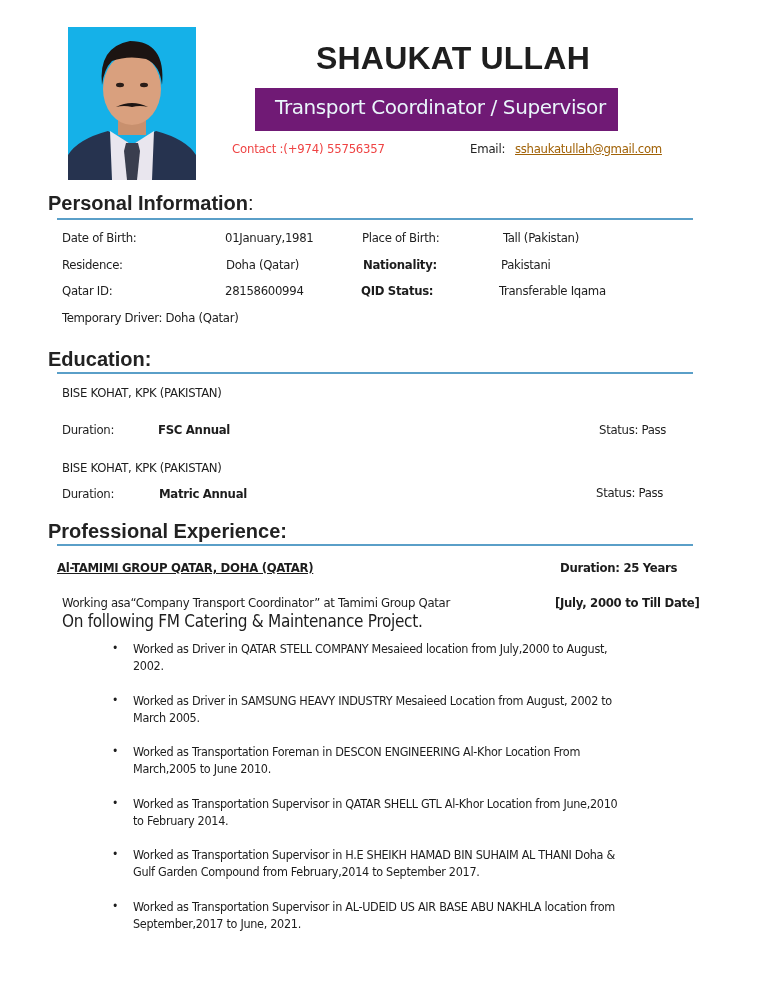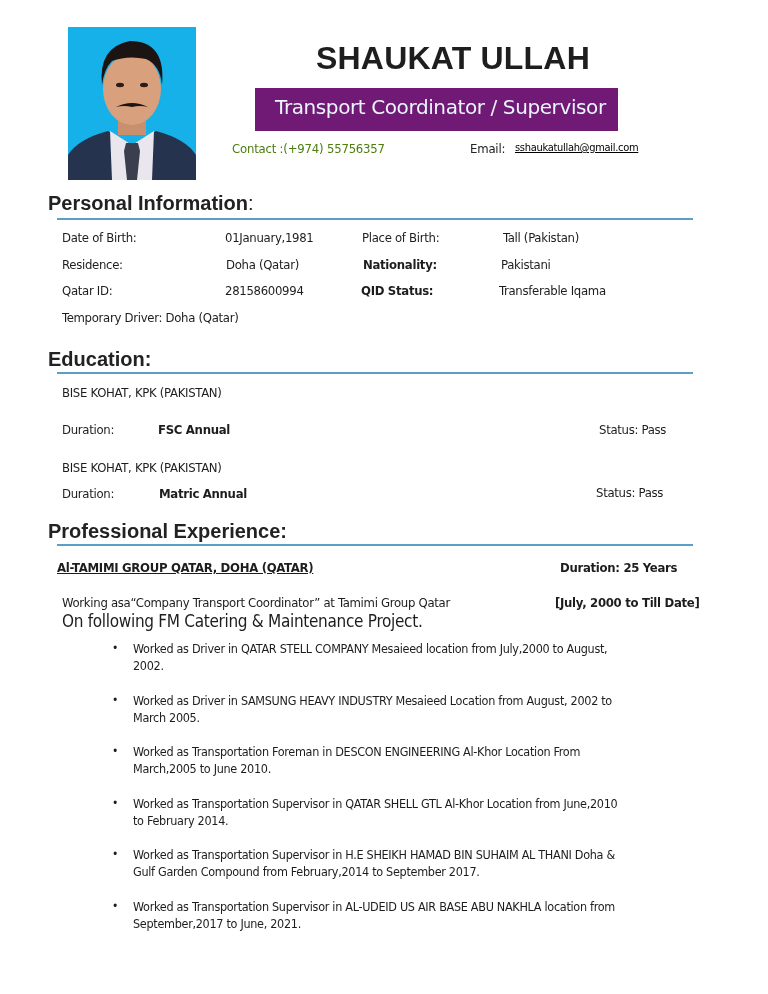--- a/index.html
+++ b/index.html
@@ -9,23 +9,23 @@
 
   
   #photo { left: 68px; top: 27px; width: 128px; height: 153px; background: #15b1e8; overflow: hidden; }
   #photo svg { display: block; }
 
   
   #name { left: 300px; top: 40px; width: 306px; text-align: center; font-family: "Liberation Sans", sans-serif;
           font-weight: bold; font-size: 32px; letter-spacing: 0.2px; color: #1e1e1e; }
   #banner { left: 255px; top: 88px; width: 363px; height: 43px; background: #701a75; }
   #banner-text { left: 20px; top: 7px; color: #eaf6fb; font-size: 20px; font-family: "DejaVu Sans", sans-serif; letter-spacing: -0.4px; }
-  #contact { left: 232px; top: 141px; font-size: 13px; letter-spacing: -0.2px; color: #4d7c0f; }
+  #contact { left: 232px; top: 141px; font-size: 13px; letter-spacing: -0.2px; color: #ef4444; }
   #email-label { left: 470px; top: 141px; font-size: 13px; letter-spacing: -0.2px; color: #222; }
-  #email-link { left: 515px; top: 141px; font-size: 11px; letter-spacing: -0.3px; color: #000000; text-decoration: underline; }
+  #email-link { left: 515px; top: 141px; font-size: 13px; letter-spacing: -0.3px; color: #a16207; text-decoration: underline; }
 
   
   .sec-title { font-family: "Liberation Sans", sans-serif; font-weight: bold; font-size: 20px; color: #222; }
   .sec-line { height: 2px; background: #5a9fc8; }
 
   .txt { font-size: 13px; letter-spacing: -0.3px; color: #1d1d1d; white-space: nowrap; }
   .bold { font-weight: bold; }
   .small { font-size: 17px; letter-spacing: -0.3px; }
 
   ul.bullets { position: absolute; left: 110px; top: 640px; margin: 0; padding: 0; list-style: none; width: 520px; }

